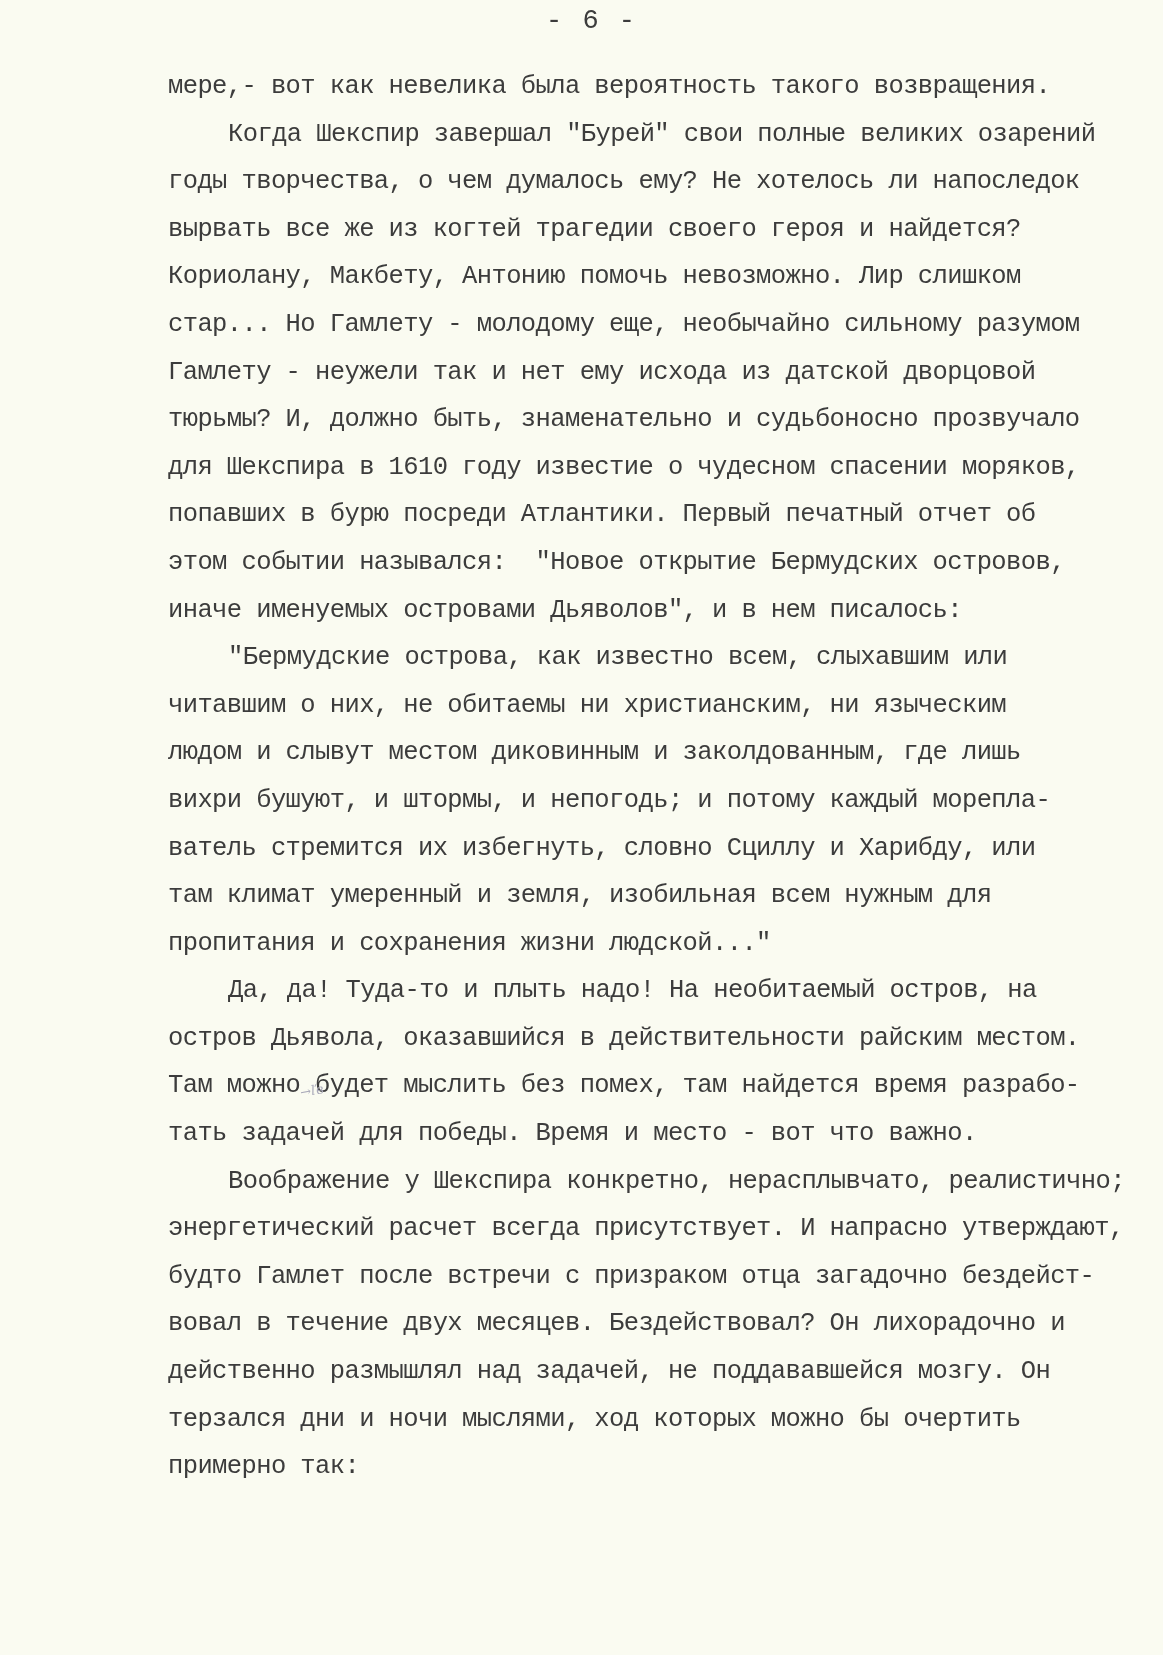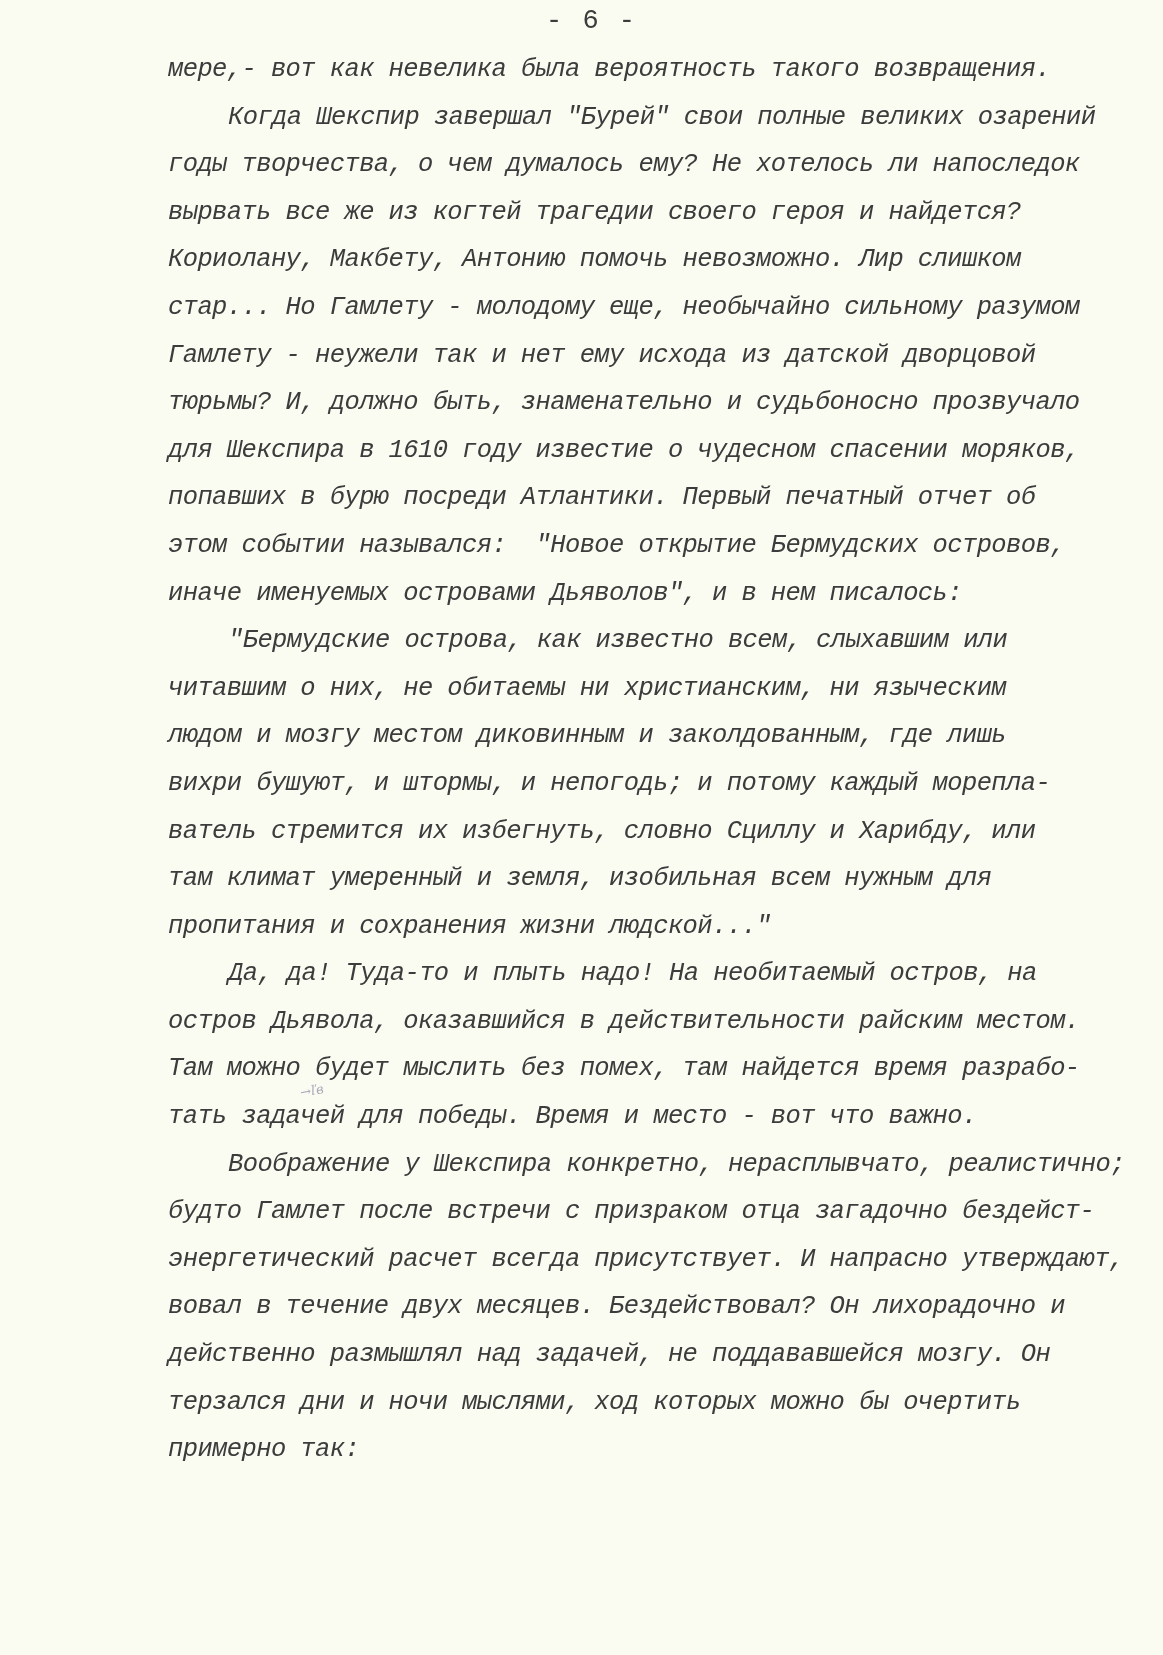--- a/index.html
+++ b/index.html
@@ -18,24 +18,23 @@
     left: 0;
     width: 100%;
     text-align: center;
     font-size: 27px;
     letter-spacing: 2px;
     padding-left: 20px;
     box-sizing: border-box;
   }
   .body-text {
     position: absolute;
-    top: 46px;
+    top: 63px;
     left: 168px;
     width: 960px;
-    font-style: italic;
   }
   .line {
     height: 47.6px;
     line-height: 47.6px;
     font-size: 25.5px;
     white-space: pre;
     letter-spacing: -0.6px;
   }
   .line.indent { padding-left: 60px; }
   .annotation {
@@ -62,31 +61,31 @@
   <div class="line">Кориолану, Макбету, Антонию помочь невозможно. Лир слишком</div>
   <div class="line">стар... Но Гамлету - молодому еще, необычайно сильному разумом</div>
   <div class="line">Гамлету - неужели так и нет ему исхода из датской дворцовой</div>
   <div class="line">тюрьмы? И, должно быть, знаменательно и судьбоносно прозвучало</div>
   <div class="line">для Шекспира в 1610 году известие о чудесном спасении моряков,</div>
   <div class="line">попавших в бурю посреди Атлантики. Первый печатный отчет об</div>
   <div class="line">этом событии назывался:  "Новое открытие Бермудских островов,</div>
   <div class="line">иначе именуемых островами Дьяволов", и в нем писалось:</div>
   <div class="line indent">"Бермудские острова, как известно всем, слыхавшим или</div>
   <div class="line">читавшим о них, не обитаемы ни христианским, ни языческим</div>
-  <div class="line">людом и мозгу местом диковинным и заколдованным, где лишь</div>
+  <div class="line">людом и слывут местом диковинным и заколдованным, где лишь</div>
   <div class="line">вихри бушуют, и штормы, и непогодь; и потому каждый морепла-</div>
   <div class="line">ватель стремится их избегнуть, словно Сциллу и Харибду, или</div>
   <div class="line">там климат умеренный и земля, изобильная всем нужным для</div>
   <div class="line">пропитания и сохранения жизни людской..."</div>
   <div class="line indent">Да, да! Туда-то и плыть надо! На необитаемый остров, на</div>
   <div class="line">остров Дьявола, оказавшийся в действительности райским местом.</div>
   <div class="line">Там можно будет мыслить без помех, там найдется время разрабо-</div>
   <div class="line">тать задачей для победы. Время и место - вот что важно.</div>
   <div class="line indent">Воображение у Шекспира конкретно, нерасплывчато, реалистично;</div>
+  <div class="line">энергетический расчет всегда присутствует. И напрасно утверждают,</div>
   <div class="line">будто Гамлет после встречи с призраком отца загадочно бездейст-</div>
-  <div class="line">энергетический расчет всегда присутствует. И напрасно утверждают,</div>
   <div class="line">вовал в течение двух месяцев. Бездействовал? Он лихорадочно и</div>
   <div class="line">действенно размышлял над задачей, не поддававшейся мозгу. Он</div>
   <div class="line">терзался дни и ночи мыслями, ход которых можно бы очертить</div>
   <div class="line">примерно так:</div>
 </div>
 
 <div class="annotation">→ľв</div>
 
 </body></html>

